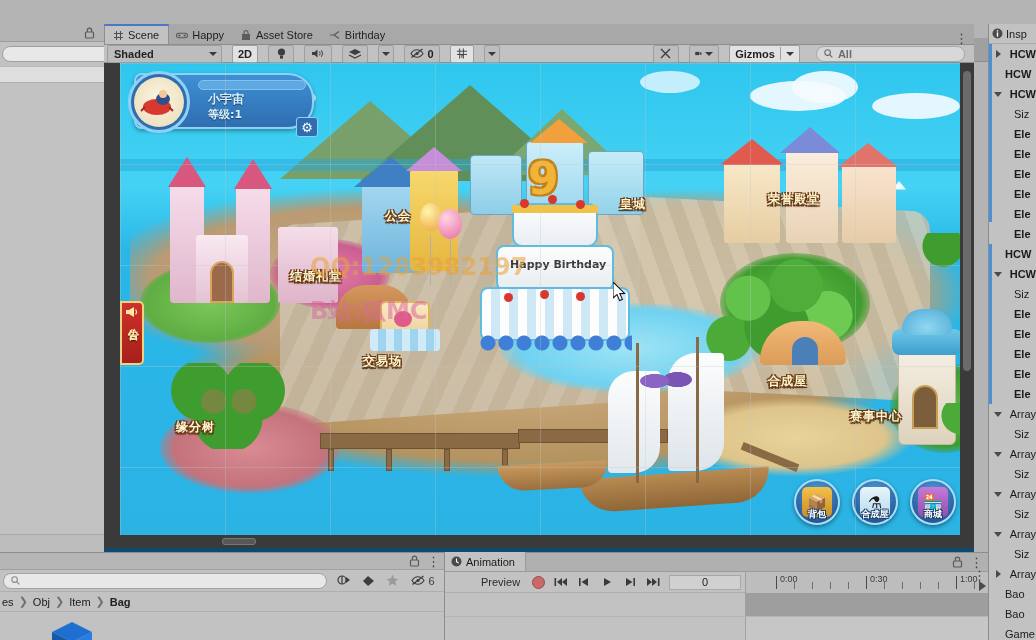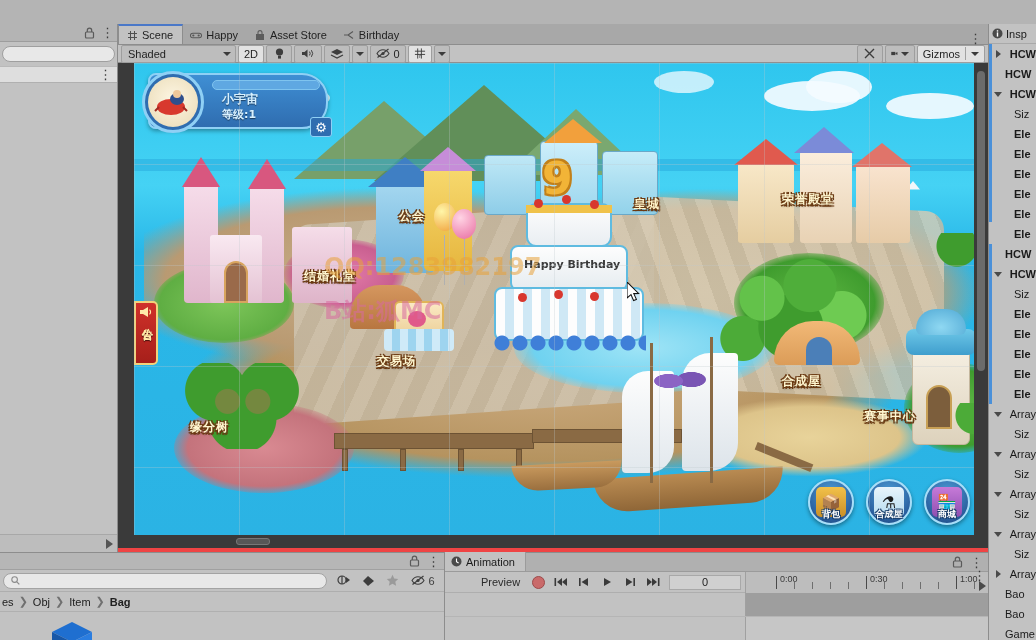--- a/index.html
+++ b/index.html
@@ -63,42 +63,42 @@
   }
   .lp-body { height:400px; background:#c2c2c2; }
   .lp-foot {
     position:absolute; left:0; bottom:0; width:100%; height:18px;
     background:#bdbdbd; border-top:1px solid #a8a8a8;
     display:flex; align-items:center; justify-content:flex-end; padding-right:4px;
   }
 
   
   .scenepanel {
-    position:absolute; left:118px; top:24px; width:870px; height:528px;
-    background:#ef4444;
+    position:absolute; left:104px; top:24px; width:870px; height:528px;
+    background:#0c4a6e;
   }
   .tabrow {
     height:21px; background:#a8a8a8; display:flex; align-items:flex-end;
     border-bottom:1px solid #8d8d8d; position:relative;
   }
   .tab {
     height:20px; padding:0 9px 0 7px; display:flex; align-items:center; gap:4px;
     font-size:11px; color:#1f1f1f; background:transparent;
     border-top:2px solid transparent;
   }
   .tab.active {
     background:#c2c2c2; border-top:2px solid #4a78c8;
     border-left:1px solid #8d8d8d; border-right:1px solid #8d8d8d;
   }
   .tabicon { width:12px; height:12px; display:inline-flex; align-items:center; justify-content:center; opacity:.8; }
   .tabmenu { position:absolute; right:6px; bottom:4px; color:#3c3c3c; }
 
   .sctoolbar {
     height:18px; background:#c2c2c2; border-bottom:1px solid #8f8f8f;
-    display:flex; align-items:center; padding:0 3px; gap:2px;
+    display:flex; align-items:center; padding:0 3px; gap:10px;font-weight:bold;
   }
   .ctl {
     height:18px; background:#bdbdbd; border:1px solid #9e9e9e; border-radius:2px;
     display:flex; align-items:center; justify-content:center; padding:0 5px;
     font-size:11px; color:#1f1f1f;
   }
   .ctl.light { background:#e2e2e2; }
   .shaded { width:115px; justify-content:space-between; padding:0 4px 0 6px; }
   .caret { width:0;height:0;border-left:4px solid transparent;border-right:4px solid transparent;border-top:4px solid #3b3b3b; }
   .sep { width:1px; height:16px; background:#a2a2a2; margin:0 2px; }
@@ -528,20 +528,27 @@
         <svg width="13" height="9" viewBox="0 0 13 9">
           <rect x="0.5" y="1.5" width="7.5" height="6" fill="#3d3d3d"></rect>
             <polygon points="8.5,3.5 12,1.5 12,7.5 8.5,5.5" fill="#3d3d3d"></polygon>
         </svg>
         <span class="caret"></span>
       </div>
       <div class="ctl light" style="gap:5px">
         <span>Gizmos</span>
         <span class="sep" style="height:13px;margin:0"></span>
         <span class="caret"></span>
+      </div>
+      <div class="searchbox">
+        <svg width="9" height="9" viewBox="0 0 9 9">
+          <circle cx="3.6" cy="3.6" r="2.8" fill="none" stroke="#6c6c6c" stroke-width="1.1"></circle>
+          <path d="M5.8 5.8L8.3 8.3" stroke="#6c6c6c" stroke-width="1.2"></path>
+        </svg>
+        <span>All</span>
       </div>
     </div>
 
     <div class="viewwrap">
 
       <div class="gameview">
 
         <div class="cloud" style="left:630px;top:18px;width:96px;height:30px;"></div>
         <div class="cloud" style="left:672px;top:8px;width:66px;height:32px;"></div>
         <div class="cloud" style="left:752px;top:30px;width:88px;height:26px;"></div>

